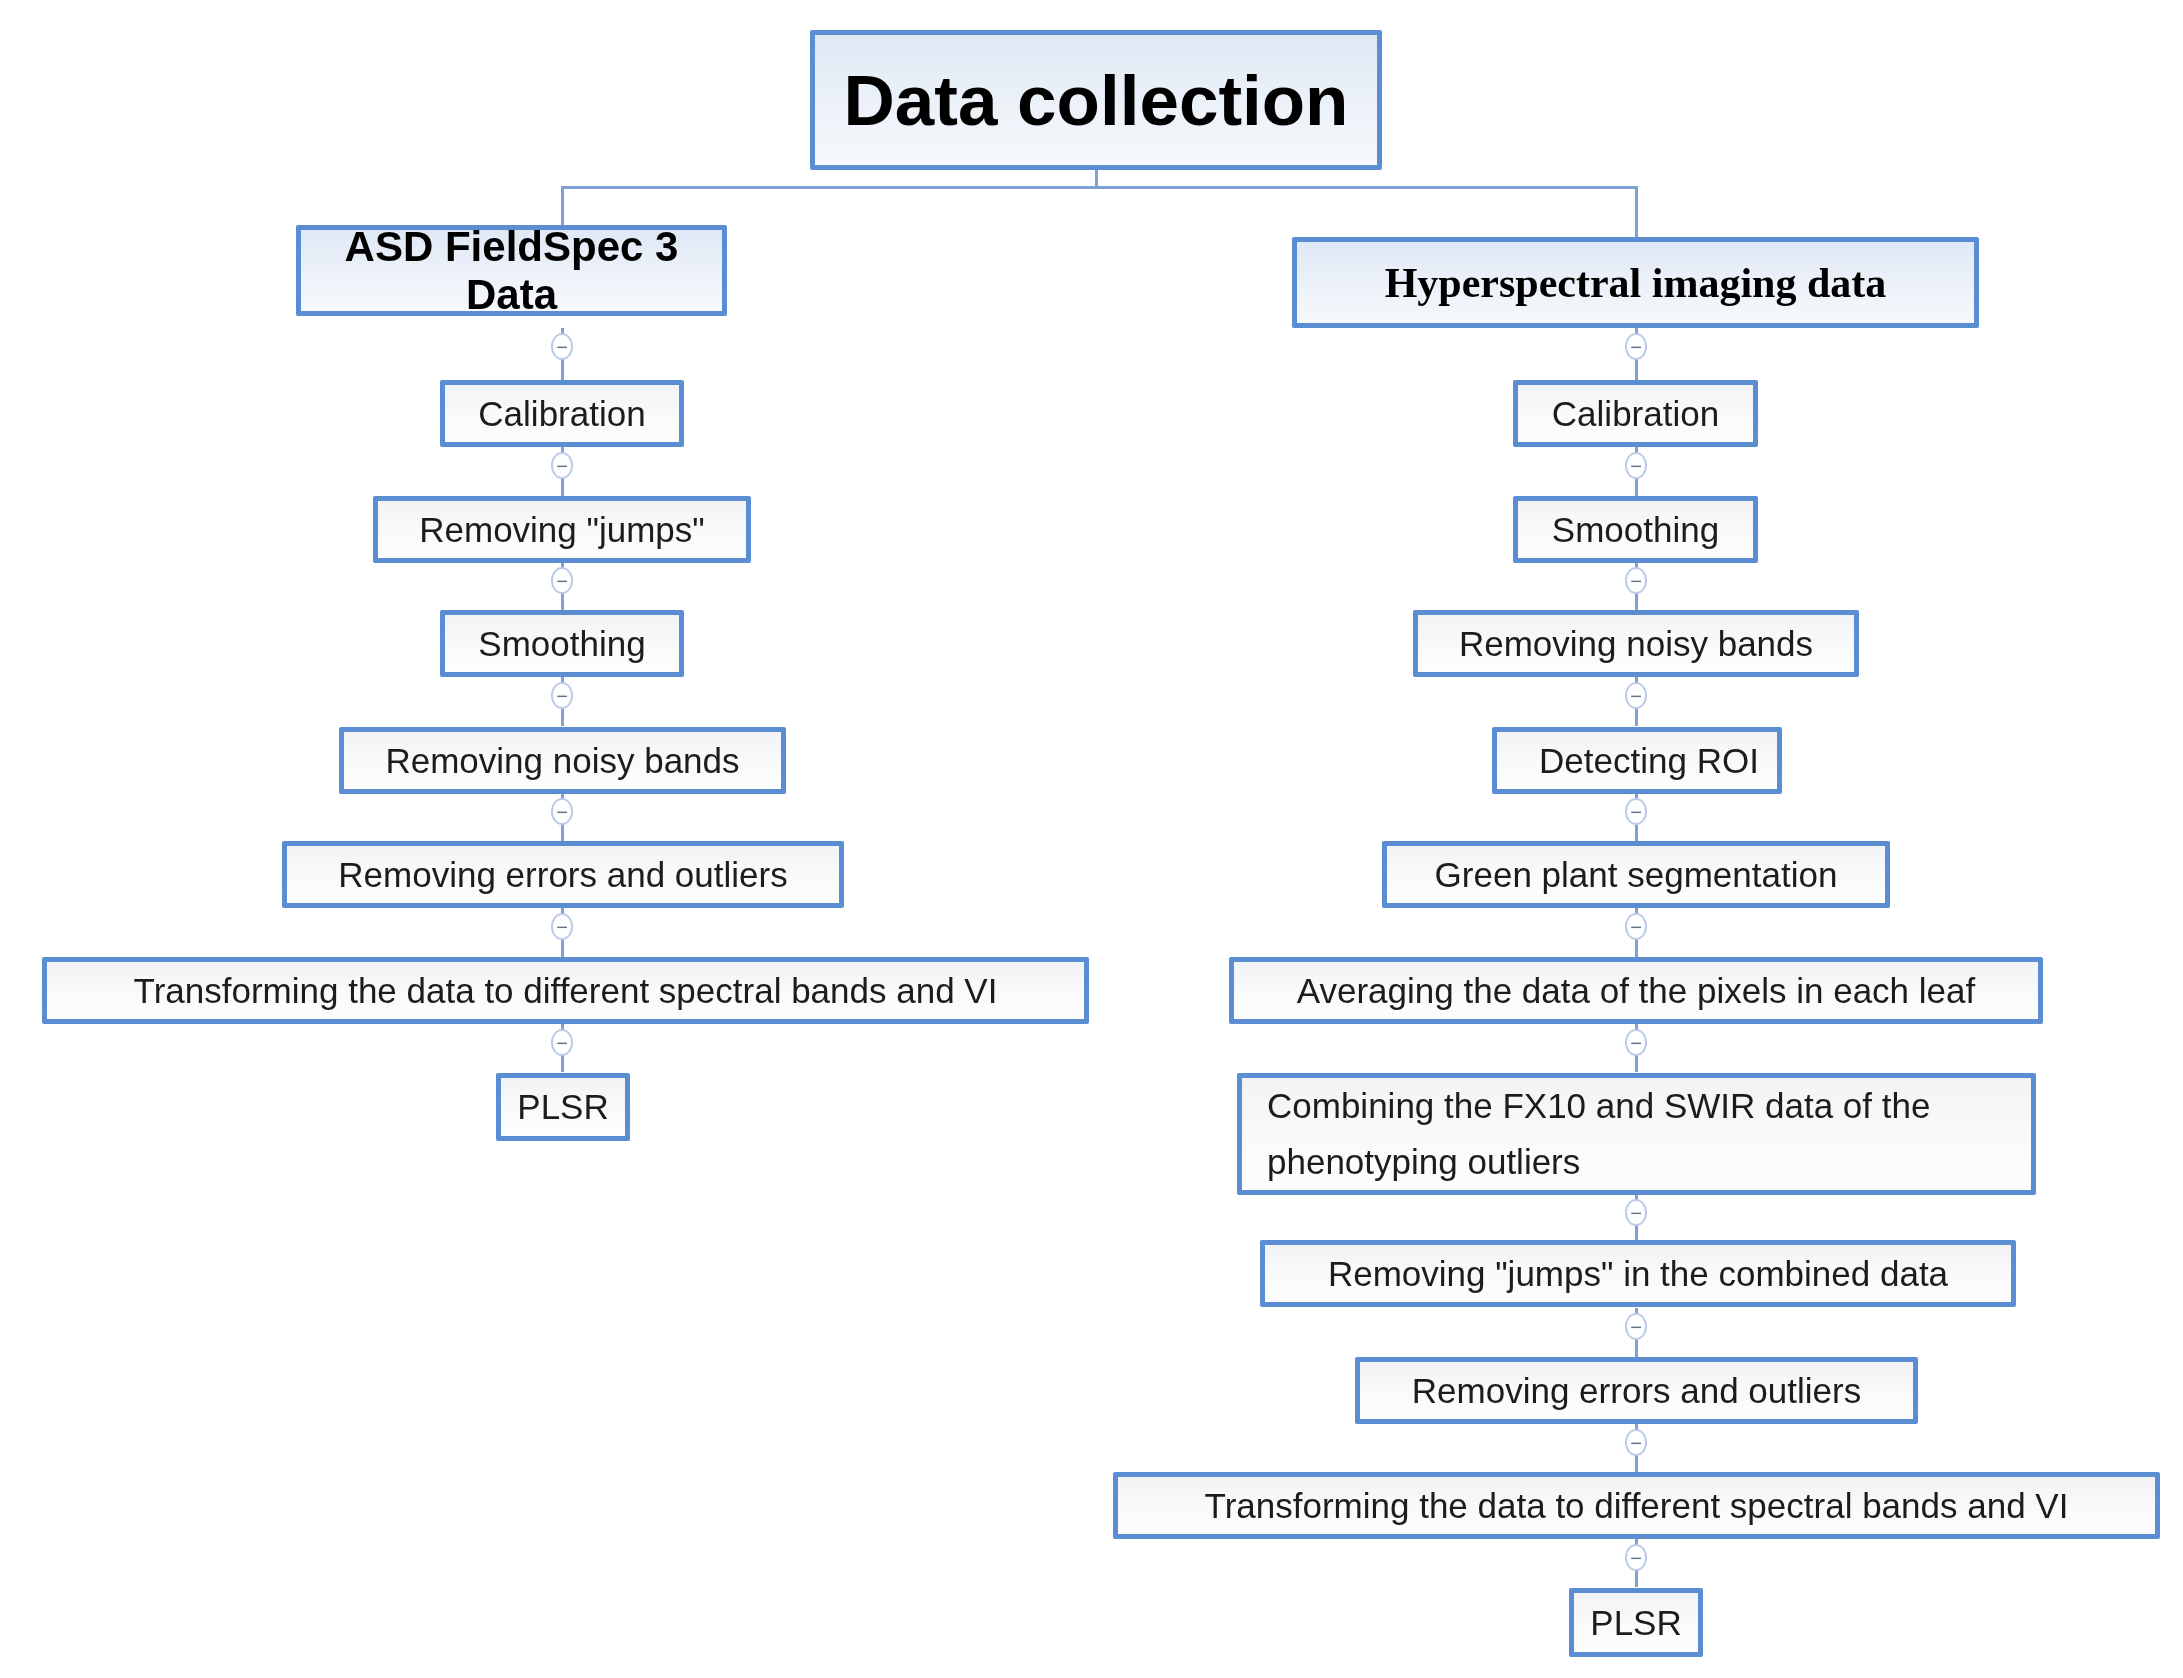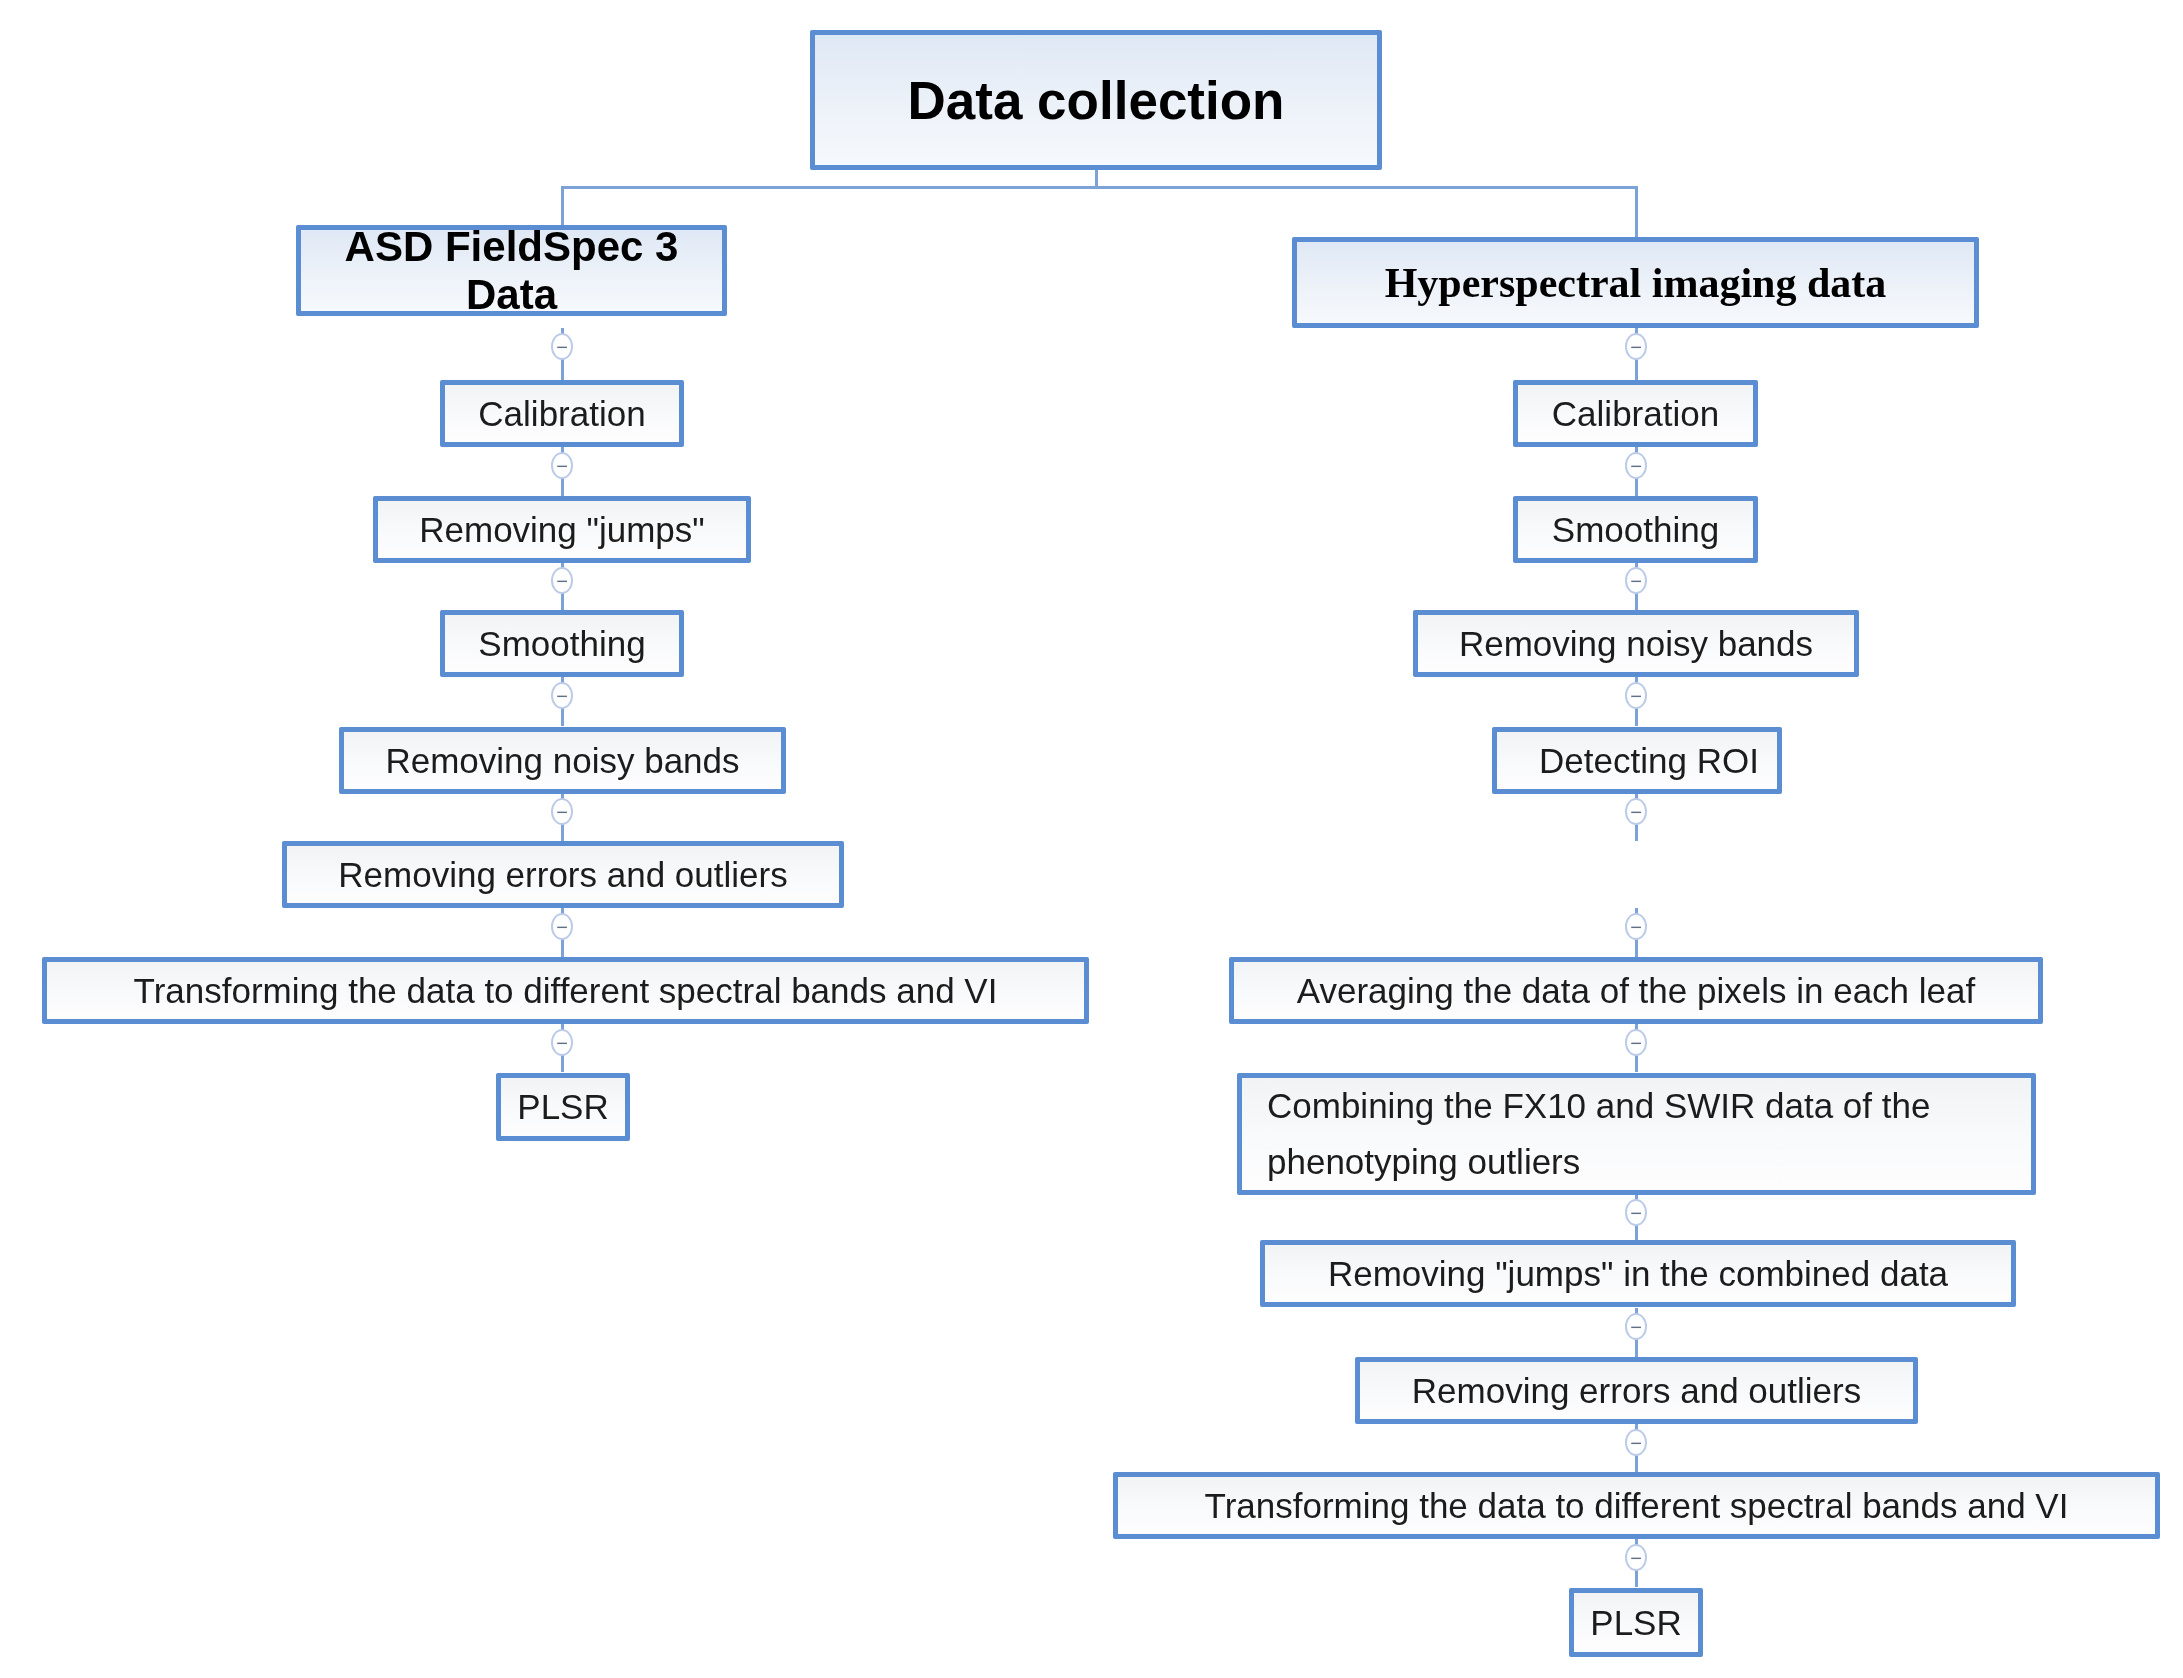--- a/index.html
+++ b/index.html
@@ -19,21 +19,21 @@
     display:flex;
     align-items:center;
     justify-content:center;
     text-align:center;
   }
   .node-main,.node-header{
     background:linear-gradient(180deg,#dfe8f5 0%,#edf2f9 55%,#f6f9fd 100%);
     font-weight:bold;
     color:#000000;
   }
-  .node-main{font-size:53px;}
+  .node-main{font-size:71px;}
   .node-header{font-size:42px;}
   .node-step{
     background:linear-gradient(180deg,#f2f3f5 0%,#f9fafb 55%,#fdfdfe 100%);
     font-size:35px;
     color:#1c1c1c;
   }
   .node-step.left-align{
     justify-content:flex-start;
     text-align:left;
     padding:0 52px 0 25px;
@@ -199,20 +199,23 @@
   </div>
   <div class="node node-step" style="left:1513px;top:496px;width:245px;height:67px;">
     <span>Smoothing</span>
   </div>
   <div class="node node-step" style="left:1413px;top:610px;width:446px;height:67px;">
     <span>Removing noisy bands</span>
   </div>
   <div class="node node-step" style="left:1492px;top:727px;width:290px;height:67px;padding-left:24px;">
     <span>Detecting ROI</span>
   </div>
+  <div class="node node-step" style="left:1382px;top:841px;width:508px;height:67px;">
+    <span>Green plant segmentation</span>
+  </div>
   <div class="node node-step" style="left:1229px;top:957px;width:814px;height:67px;">
     <span>Averaging the data of the pixels in each leaf</span>
   </div>
   <div class="node node-step left-align" style="left:1237px;top:1073px;width:799px;height:122px;">
     <span>Combining the FX10 and SWIR data of the phenotyping outliers</span>
   </div>
   <div class="node node-step" style="left:1260px;top:1240px;width:756px;height:67px;">
     <span>Removing "jumps" in the combined data</span>
   </div>
   <div class="node node-step" style="left:1355px;top:1357px;width:563px;height:67px;">

